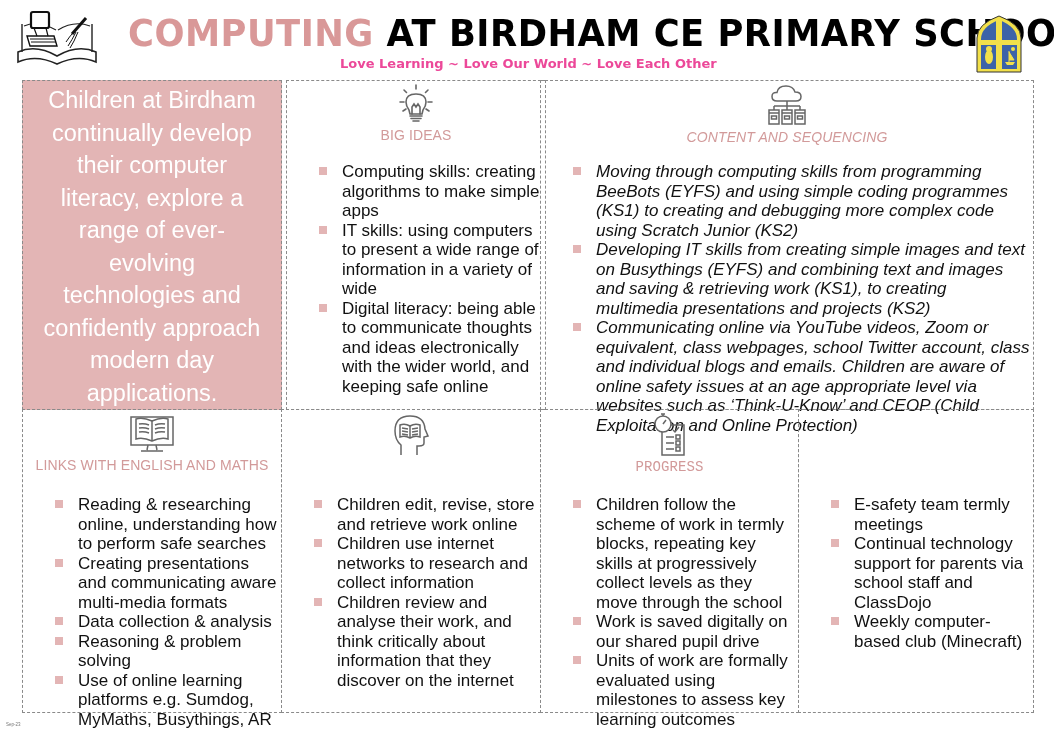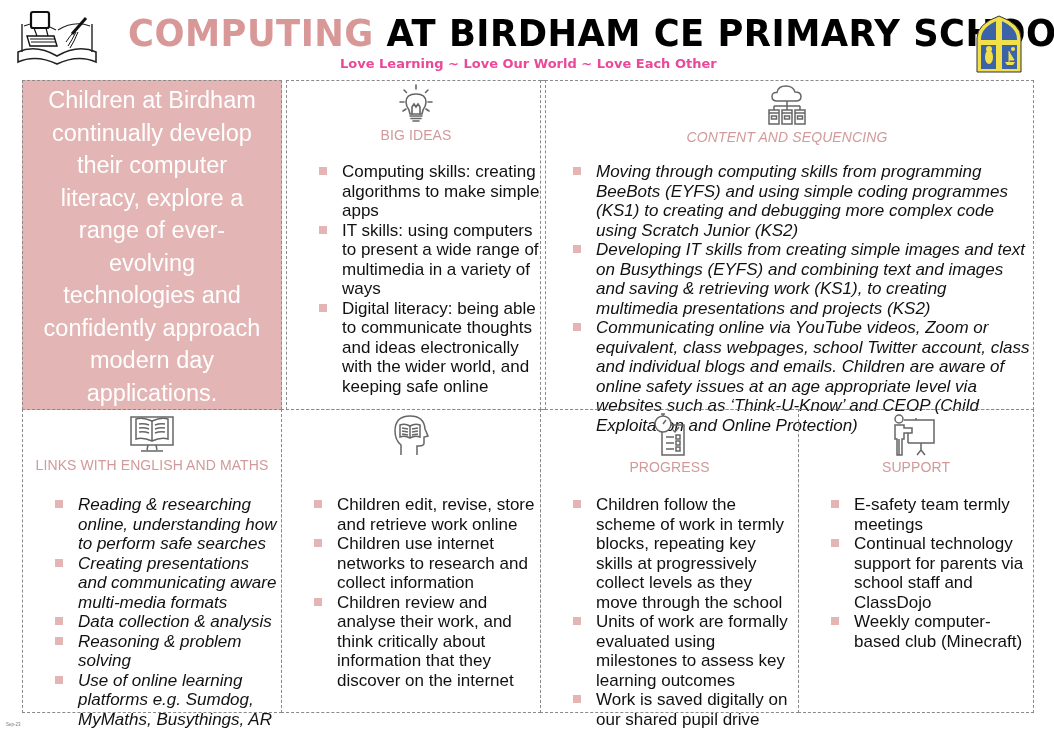--- a/index.html
+++ b/index.html
@@ -75,21 +75,21 @@
           <path d="M20 2 L20 6 M8 7 L10.5 9.5 M32 7 L29.5 9.5 M4 19 L8 19 M32 19 L36 19 M7 28 L10 26 M33 28 L30 26"></path>
           <path d="M13 27 Q10 23 10 19 Q10 11 20 11 Q30 11 30 19 Q30 23 27 27 L26 31 L14 31 Z"></path>
           <path d="M16 31 L16 24 L18 21 L20 24 L22 21 L24 24 L24 31"></path>
           <path d="M14 33 L26 33 M15 35.5 L25 35.5 M17 38 L23 38"></path>
         </g>
       </svg>
       <div class="sec-title">BIG IDEAS</div>
     </div>
     <ul class="items" style="left:32px; top:81px; width:224px;">
       <li>Computing skills: creating algorithms to make simple apps</li>
-      <li>IT skills: using computers to present a wide range of multimedia in a variety of ways</li>
+      <li>IT skills: using computers to present a wide range of information in a variety of wide</li>
       <li>Digital literacy: being able to communicate thoughts and ideas electronically with the wider world, and keeping safe online</li>
     </ul>
   </div>
 
   <div class="cell" style="left:518px; top:0; width:494px; height:330px;font-style:italic;">
     <div class="heading-wrap" style="top:2px;">
       <svg class="icon" width="42" height="44" viewBox="0 0 42 44">
         <g fill="none" stroke="#666" stroke-width="1.5">
           <path d="M11 18 Q6 18 6 13.5 Q6 9 11 9.5 Q12 3 20 3 Q27 3 29 9 Q35 9 35 13.5 Q35 18 30 18 Z"></path>
           <path d="M21 18 L21 23 M8 23 L34 23 M8 23 L8 27 M21 23 L21 27 M34 23 L34 27"></path>
@@ -117,21 +117,21 @@
         <g fill="none" stroke="#666" stroke-width="1.5">
           <rect x="2" y="4" width="42" height="28"></rect>
           <path d="M23 8 Q14 4 7 6 L7 26 Q14 24 23 28 Q32 24 39 26 L39 6 Q32 4 23 8 Z"></path>
           <path d="M23 8 L23 28"></path>
           <path d="M10 11 Q15 10 20 12 M10 15 Q15 14 20 16 M10 19 Q15 18 20 20 M26 12 Q31 10 36 11 M26 16 Q31 14 36 15 M26 20 Q31 18 36 19"></path>
           <path d="M19 32 L18 37 M27 32 L28 37 M12 38 L34 38"></path>
         </g>
       </svg>
       <div class="sec-title">LINKS WITH ENGLISH AND MATHS</div>
     </div>
-    <ul class="items" style="left:32px; top:85px; width:226px;font-style:italic;">
+    <ul class="items" style="left:32px; top:85px; width:226px;">
       <li>Reading &amp; researching online, understanding how to perform safe searches</li>
       <li>Creating presentations and communicating aware multi-media formats</li>
       <li>Data collection &amp; analysis</li>
       <li>Reasoning &amp; problem solving</li>
       <li>Use of online learning platforms e.g. Sumdog, MyMaths, Busythings, AR</li>
     </ul>
   </div>
 
   <div class="cell" style="left:259px; top:329px; width:260px; height:304px;">
     <div class="heading-wrap" style="top:3px;">
@@ -144,56 +144,43 @@
       </svg>
     </div>
     <ul class="items" style="left:32px; top:85px; width:226px;">
       <li>Children edit, revise, store and retrieve work online</li>
       <li>Children use internet networks to research and collect information</li>
       <li>Children review and analyse their work, and think critically about information that they discover on the internet</li>
     </ul>
   </div>
 
   <div class="cell" style="left:518px; top:329px; width:259px; height:304px;">
-    <div class="heading-wrap" style="top:3px;">
+    <div class="heading-wrap" style="top:3px;font-family:Liberation Mono, monospace;">
       <svg class="icon" width="36" height="44" viewBox="0 0 36 44">
         <g fill="none" stroke="#666" stroke-width="1.5">
           <rect x="10" y="12" width="22" height="30"></rect>
           <circle cx="11" cy="11" r="8" fill="#fff"></circle>
           <path d="M11 11 L14 7 M9 1 L13 1 M11 1 L11 3"></path>
           <path d="M21 17 L23 19 L27 14"></path>
           <path d="M14 24 L22 24 M14 30 L22 30 M14 36 L22 36"></path>
           <rect x="24" y="22" width="4" height="4"></rect>
             <rect x="24" y="28" width="4" height="4"></rect>
             <rect x="24" y="34" width="4" height="4"></rect>
         </g>
       </svg>
       <div class="sec-title">PROGRESS</div>
     </div>
     <ul class="items" style="left:32px; top:85px; width:224px;">
       <li>Children follow the scheme of work in termly blocks, repeating key skills at progressively collect levels as they move through the school</li>
+      <li>Work is saved digitally on our shared pupil drive</li>
       <li>Units of work are formally evaluated using milestones to assess key learning outcomes</li>
-      <li>Work is saved digitally on our shared pupil drive</li>
     </ul>
   </div>
 
   <div class="cell" style="left:776px; top:329px; width:236px; height:304px;">
-    <div class="heading-wrap" style="top:3px;">
-      <svg class="icon" width="48" height="44" viewBox="0 0 48 44">
-        <g fill="none" stroke="#666" stroke-width="1.5">
-          <circle cx="7" cy="6" r="4"></circle>
-          <path d="M3 12 L3 26 L5 26 L5 42 L10 42 L10 26 L12 26 L12 20 L20 20 L20 15 L12 15 L12 12 Z"></path>
-          <path d="M7 26 L7 42"></path>
-          <path d="M12 7 L42 7 L42 30 L16 30 M16 20 L16 30"></path>
-          <path d="M29 30 L29 37 M29 37 L25 42 M29 37 L33 42"></path>
-          <path d="M24 5 L24 7"></path>
-        </g>
-      </svg>
-      <div class="sec-title">SUPPORT</div>
-    </div>
     <ul class="items" style="left:32px; top:85px; width:202px;">
       <li>E-safety team termly meetings</li>
       <li>Continual technology support for parents via school staff and ClassDojo</li>
       <li>Weekly computer-based club (Minecraft)</li>
     </ul>
   </div>
 </div>
 
 <div class="footnote">Sep-23</div>
 

